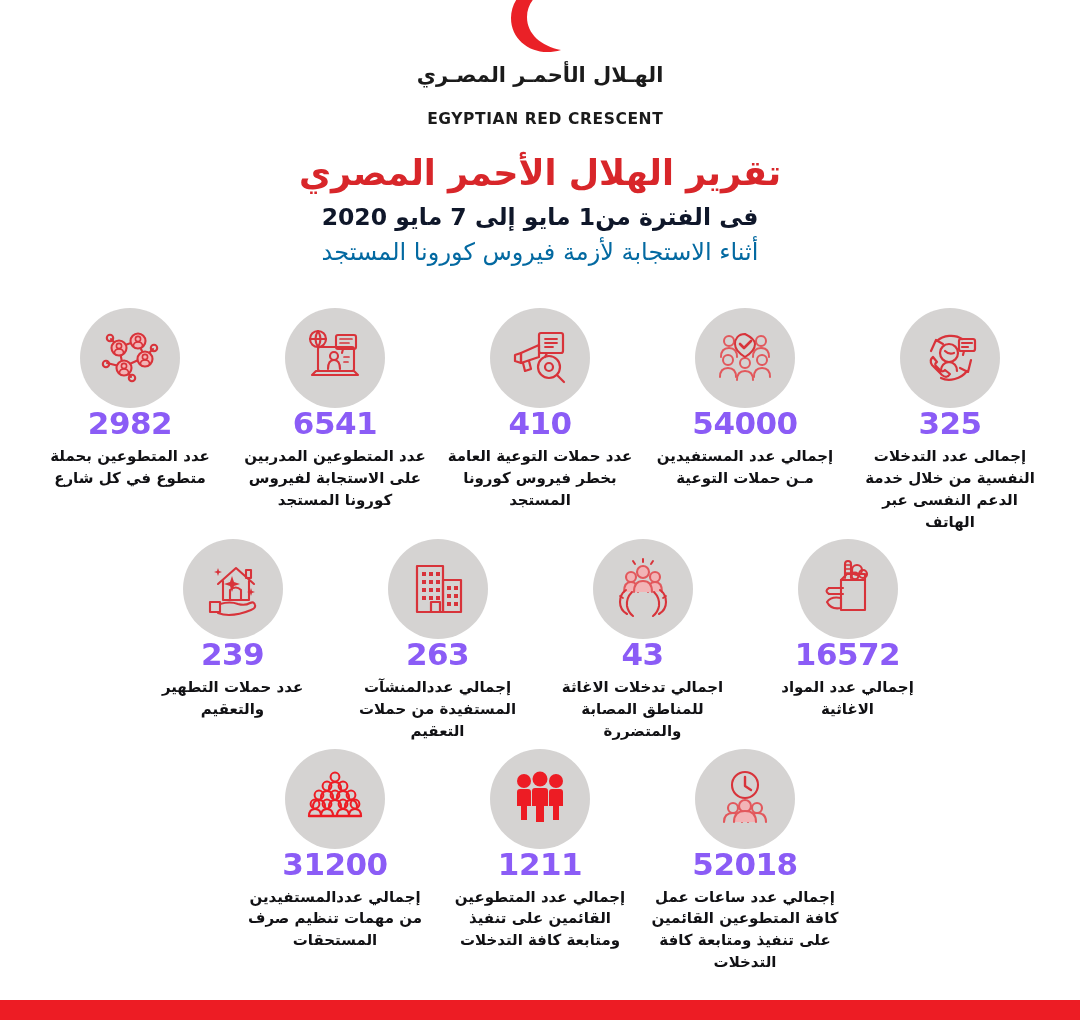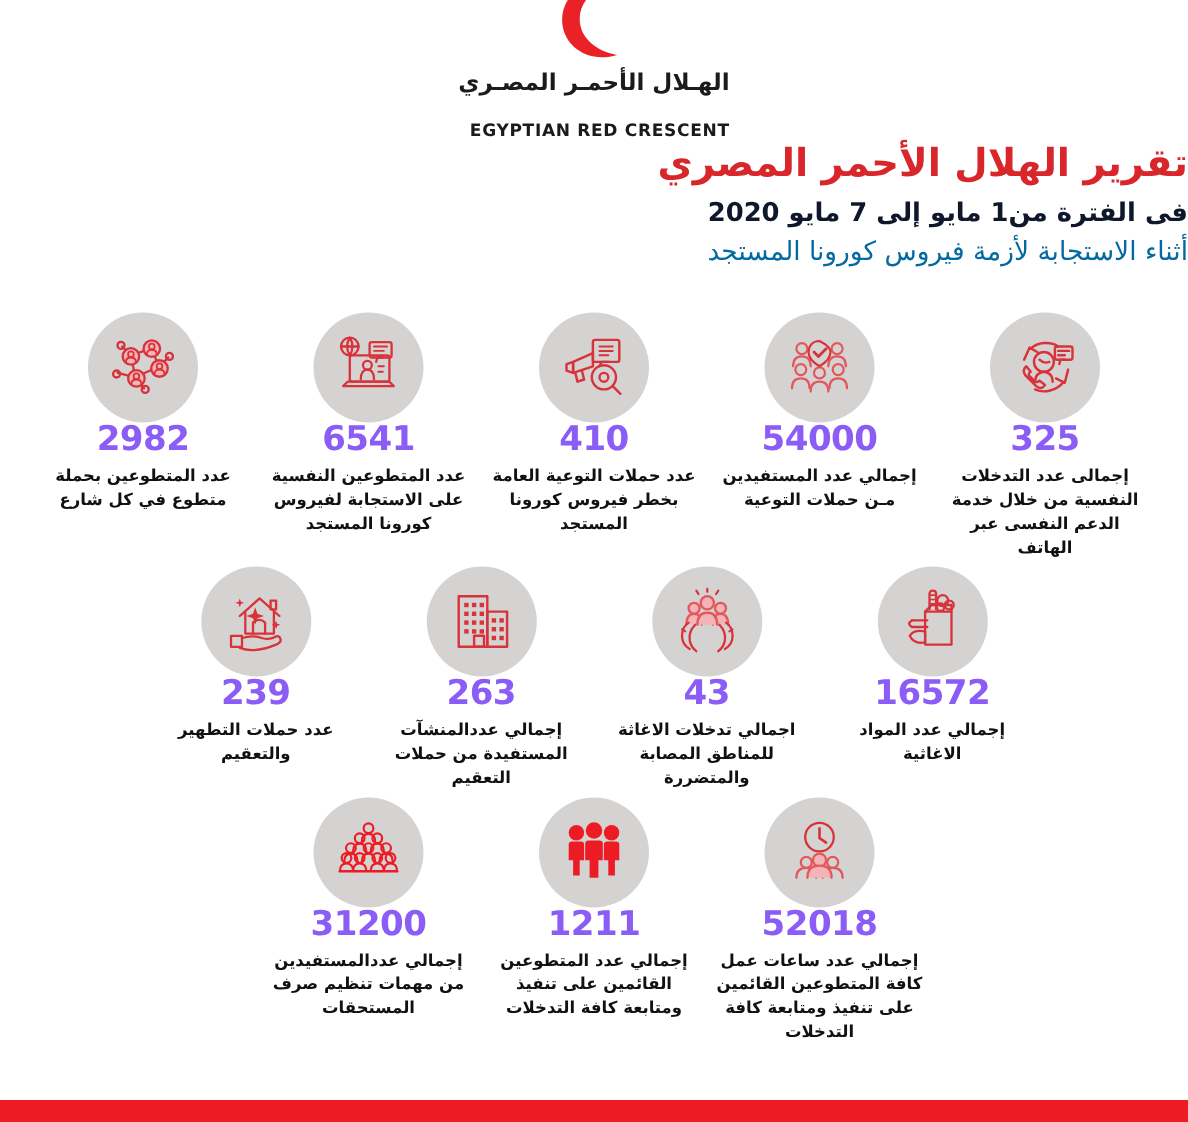--- a/index.html
+++ b/index.html
@@ -67,21 +67,22 @@
     font-weight: 700;
     letter-spacing: 0.6px;
     direction: ltr;
     margin-top: 23px;
     white-space: nowrap;
   }
 
   
   .title-block {
     width: 100%;
-    margin-top: 44px;
+    text-align: center;
+    margin-top: 68px;
     direction: rtl;
   }
   .title-main {
     font-size: 35px;
     font-weight: 700;
     color: #d8262a;
     letter-spacing: 0px;
     line-height: 1.22;
   }
   .title-sub1 {
@@ -264,21 +265,21 @@
             <path d="M6 12 h16 M14 4 q5 8 0 16 M14 4 q-5 8 0 16"></path>
             <rect x="32" y="8" width="20" height="14" rx="2"></rect>
             <path d="M38 26 l1 -4 l5 0"></path>
             <path d="M36 12 h12 M36 16 h9" stroke-width="1.7"></path>
             <circle cx="30" cy="29" r="4"></circle>
             <path d="M24 42 q0 -9 6 -9 q6 0 6 9"></path>
             <path d="M40 30 h5 M40 35 h4" stroke-width="1.7"></path>
           </svg>
         </div>
         <div class="stat-number">6541</div>
-        <div class="stat-label">عدد المتطوعين النفسية على الاستجابة لفيروس كورونا المستجد</div>
+        <div class="stat-label">عدد المتطوعين المدربين على الاستجابة لفيروس كورونا المستجد</div>
       </div>
 
       <div class="stat-card">
         <div class="icon-circle">
           <svg width="62" height="62" viewBox="0 0 62 62" fill="none" stroke="#d8333a" stroke-width="2.1" stroke-linecap="round" stroke-linejoin="round">
             <line x1="20" y1="20" x2="38" y2="14"></line>
             <line x1="38" y1="14" x2="46" y2="30"></line>
             <line x1="46" y1="30" x2="24" y2="40"></line>
             <line x1="24" y1="40" x2="20" y2="20"></line>
             <line x1="12" y1="12" x2="20" y2="20"></line>

